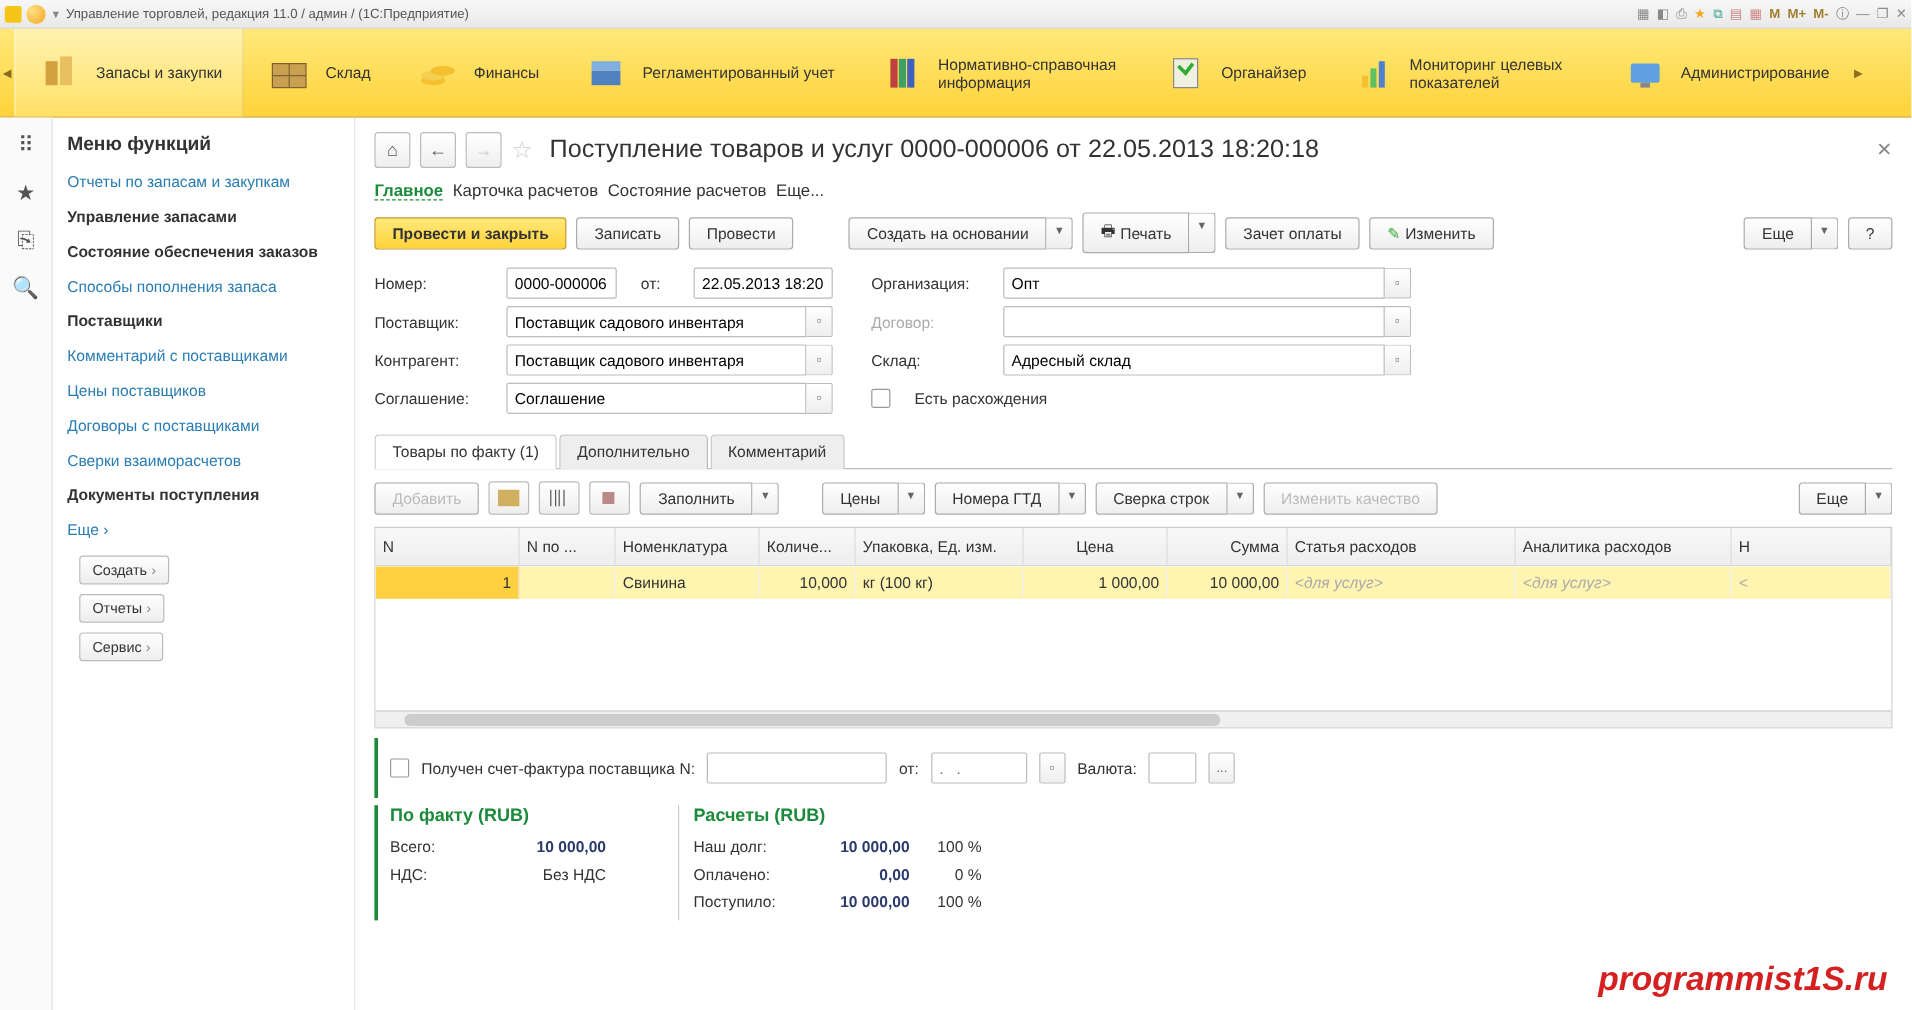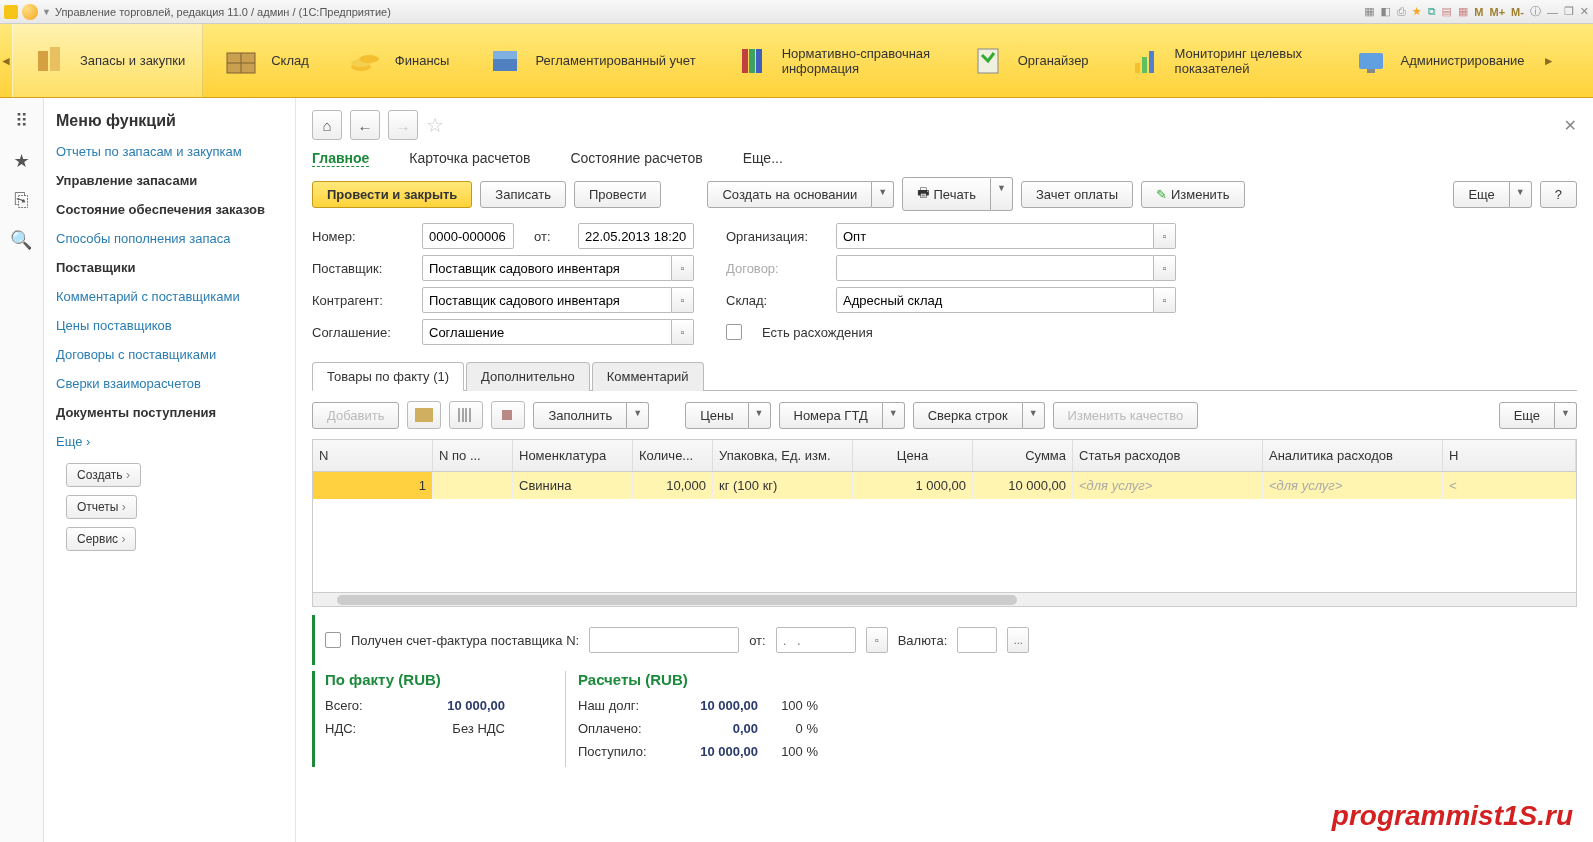--- a/index.html
+++ b/index.html
@@ -34,21 +34,21 @@
 .side-btn::after { content: " ›"; color: #888; }
 
 .main { flex: 1; padding: 12px 16px 0 16px; position: relative; overflow: hidden; display: flex; flex-direction: column; }
 .doc-header { display: flex; align-items: center; gap: 8px; margin-bottom: 10px; }
 .nav-btn { width: 30px; height: 30px; border: 1px solid #bbb; border-radius: 3px; background: linear-gradient(#fff,#eee); display: flex; align-items: center; justify-content: center; cursor: pointer; font-size: 15px; color: #555; }
 .nav-btn.disabled { color: #ccc; }
 .star { font-size: 20px; color: #ccc; cursor: pointer; }
 .doc-title { font-size: 21px; font-weight: normal; margin-left: 6px; }
 .close-x { margin-left: auto; font-size: 16px; color: #888; cursor: pointer; }
 
-.inner-tabs { display: flex; gap: 40px; margin-bottom: 10px; }
+.inner-tabs { display: flex; gap: 8px; margin-bottom: 10px; }
 .inner-tabs a { color: #333; font-size: 14px; cursor: pointer; }
 .inner-tabs a.active { color: #1b8a3a; font-weight: bold; border-bottom: 1px dashed #1b8a3a; }
 
 .toolbar { display: flex; gap: 8px; margin-bottom: 12px; align-items: center; }
 .btn { border: 1px solid #aaa; border-radius: 3px; padding: 5px 14px; font-size: 13px; background: linear-gradient(#fff,#eee); cursor: pointer; display: flex; align-items: center; gap: 4px; }
 .btn.primary { background: linear-gradient(#ffe97a, #ffd23a); border-color: #c49a1a; font-weight: bold; }
 .btn-split { display: flex; }
 .btn-split .btn { border-radius: 3px 0 0 3px; }
 .btn-split .caret-btn { border: 1px solid #aaa; border-left: none; border-radius: 0 3px 3px 0; padding: 5px 6px; background: linear-gradient(#fff,#eee); cursor: pointer; font-size: 9px; color: #666; }
 .form-input { border: 1px solid #bbb; border-radius: 2px; padding: 4px 6px; font-size: 13px; background: #fff; height: 26px; }
@@ -227,20 +227,21 @@
     <div class="side-btn">Отчеты</div><br>
     <div class="side-btn">Сервис</div>
   </div>
 
   <div class="main">
     <div class="doc-header">
       <div class="nav-btn">⌂</div>
       <div class="nav-btn">←</div>
       <div class="nav-btn disabled">→</div>
       <span class="star">☆</span>
+      <span class="doc-title">Поступление товаров и услуг 0000-000006 от 22.05.2013 18:20:18</span>
       <span class="close-x">✕</span>
     </div>
 
     <div class="inner-tabs">
       <a class="active">Главное</a>
       <a>Карточка расчетов</a>
       <a>Состояние расчетов</a>
       <a>Еще...</a>
     </div>
 

